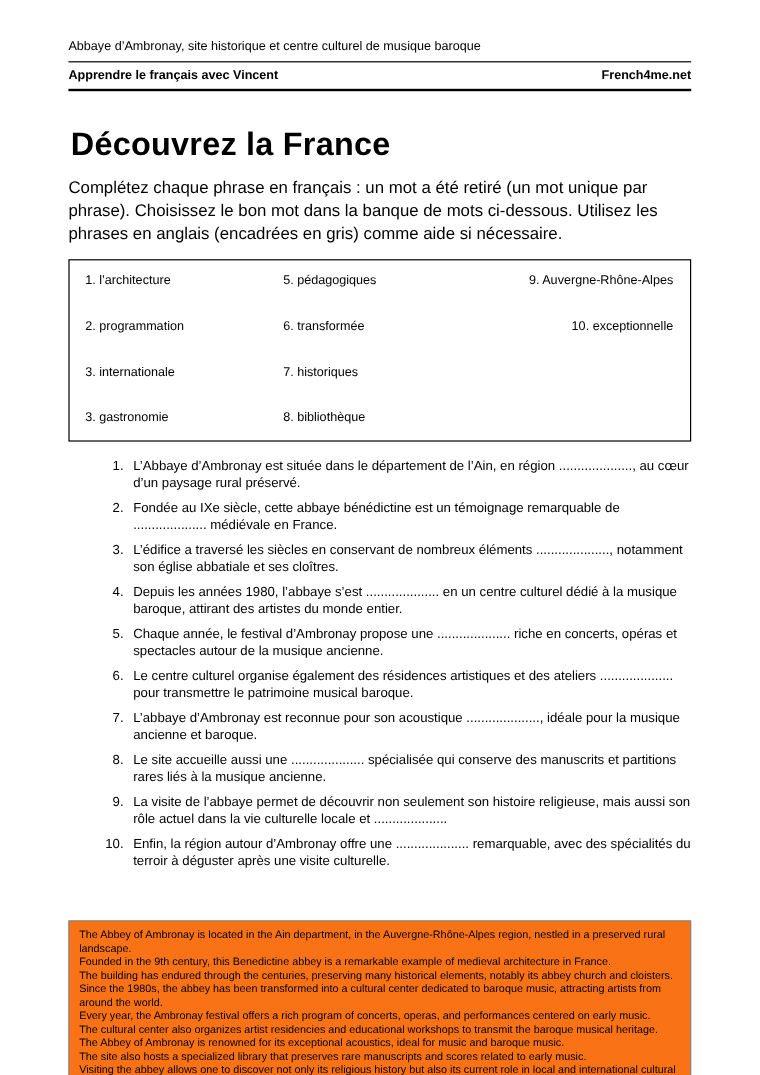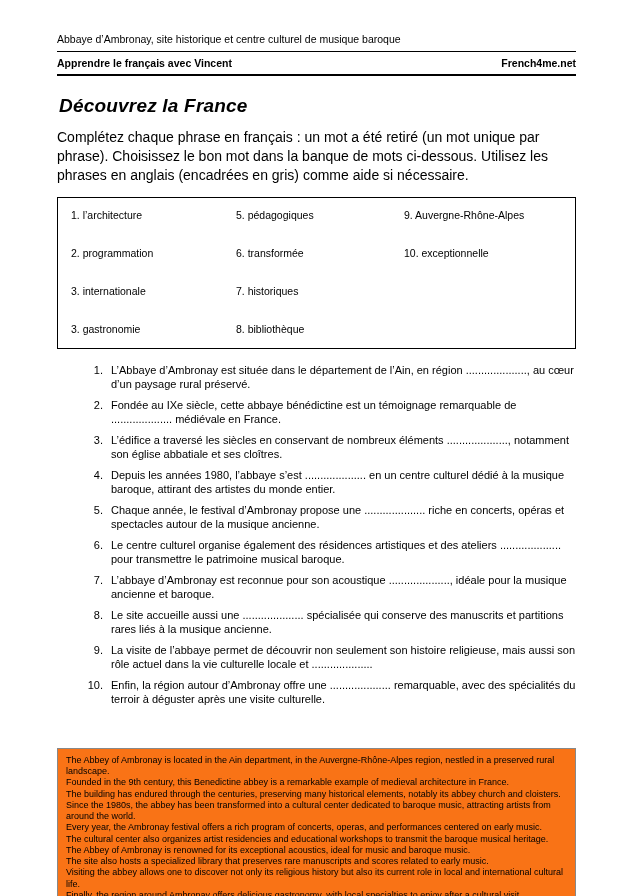--- a/index.html
+++ b/index.html
@@ -17,37 +17,36 @@
 
   .rule { border:none; border-top:1px solid #000; height:0; }
   .rule.thick { border-top:2px solid #000; }
 
   .brand-row {
     display:flex; justify-content:space-between; align-items:baseline;
     font-weight:bold; font-size:10.5px; padding:5px 0 5px 0;
   }
 
   h1.title {
-    font-size:19px; font-weight:bold; letter-spacing:0.2px;
-    margin:19px 0 11px 2px;
-    font-style:italic;
+    font-size:27px; font-weight:bold; letter-spacing:0.2px;
+    margin:29px 0 11px 2px;
   }
 
   .instructions { font-size:14px; line-height:1.35; margin-bottom:12px; }
 
   .word-bank {
     border:1px solid #000;
     display:flex;
     padding:11px 14px 13px 13px;
     margin-bottom:14px;
   }
   .wb-col { display:flex; flex-direction:column; gap:26px; font-size:10.5px; }
   .wb-col.c1 { width:165px; }
   .wb-col.c2 { width:168px; }
-  .wb-col.c3 { flex:1; }
+  .wb-col.c3 { flex:1;text-align:right; }
 
   .sentences { margin:14px 0 0 20px; }
   .sentence { display:flex; font-size:11px; line-height:1.32; margin-bottom:6px; }
   .sentence .num { flex:none; width:26px; text-align:right; margin-right:8px; }
   .sentence .txt { flex:1; }
 
   .english-box {
     margin-top:41px;
     background:#f97316;
     border:1px solid #888;

